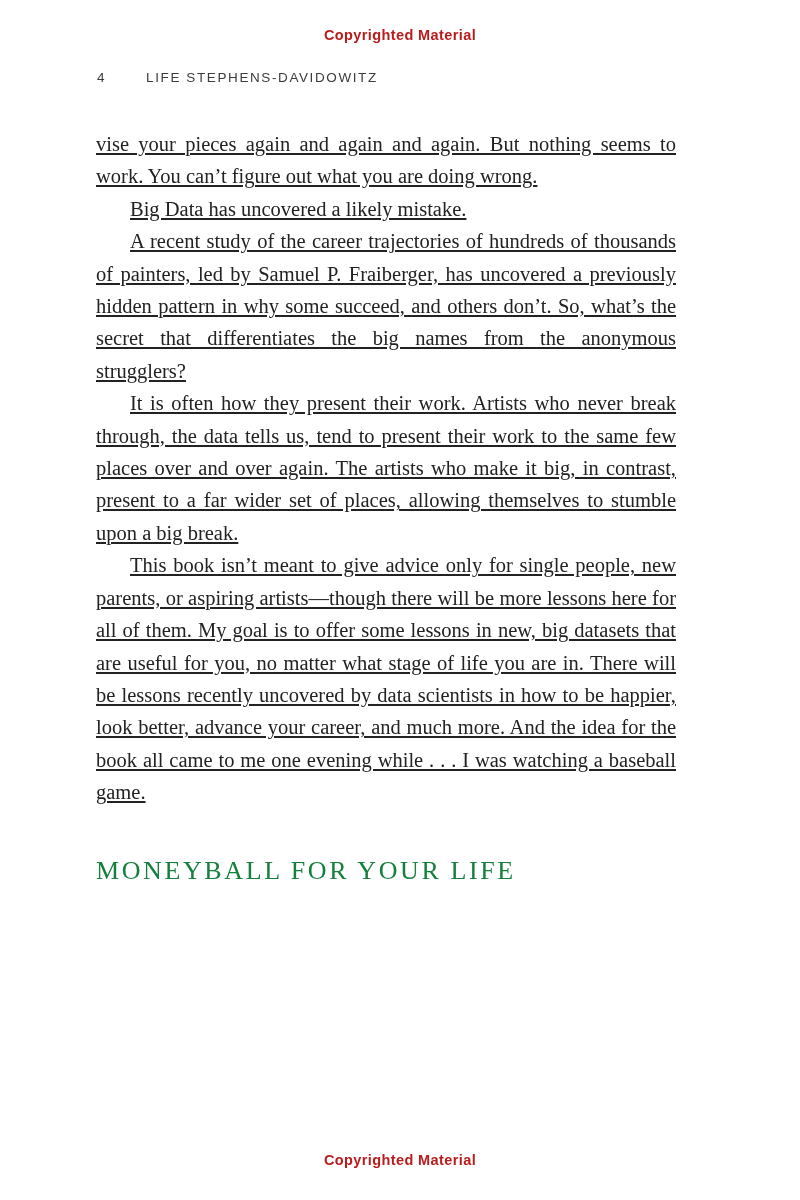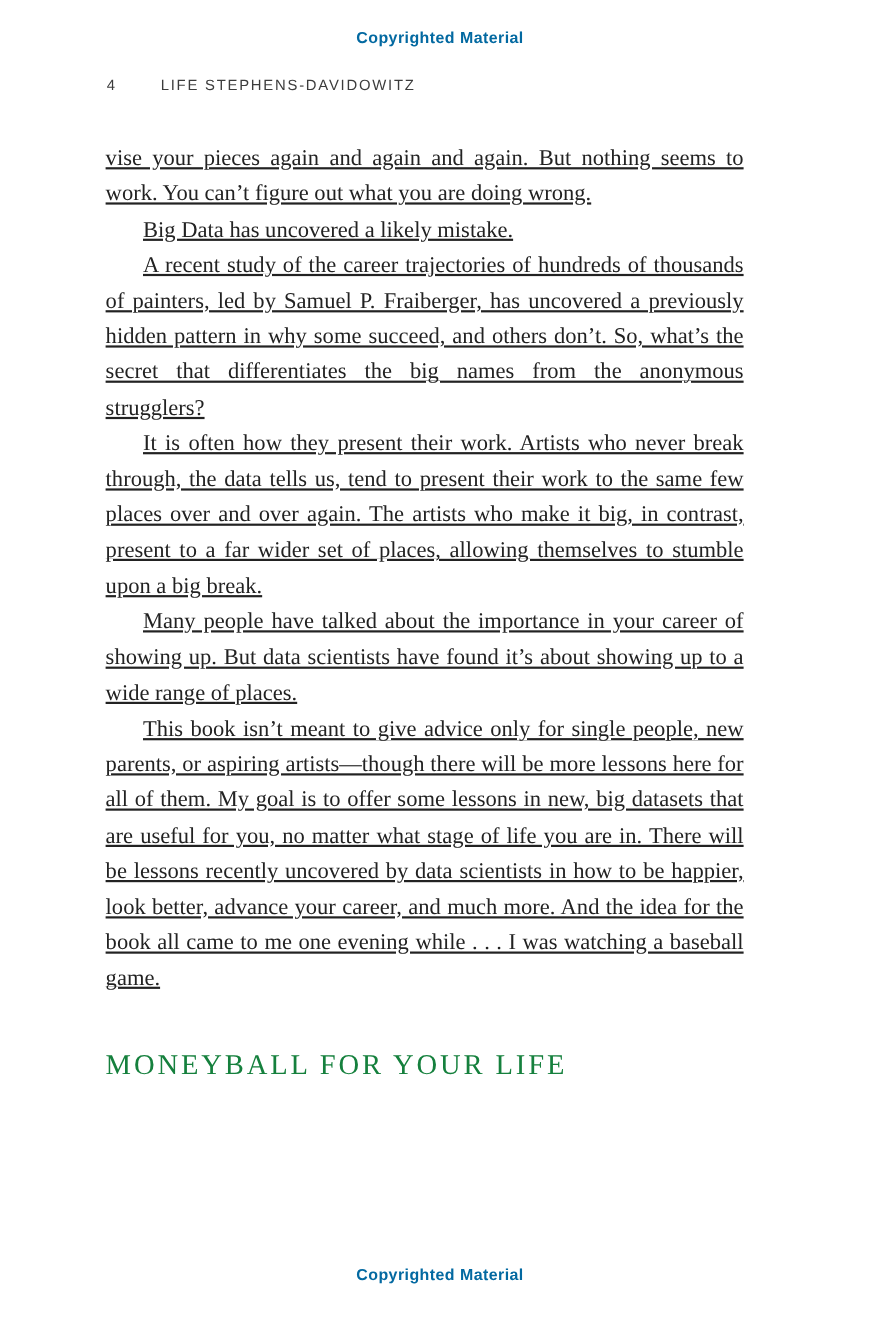--- a/index.html
+++ b/index.html
@@ -11,21 +11,21 @@
   }
 
   .copyright {
     position: absolute;
     width: 100%;
     text-align: center;
     font-family: "Liberation Sans", sans-serif;
     font-weight: bold;
     font-size: 14.5px;
     letter-spacing: 0.4px;
-    color: #0369a1;
+    color: #b91c1c;
   }
   .copyright.top { top: 27px; }
   .copyright.bottom { top: 1152px; }
 
   .page-header {
     position: absolute;
     top: 70px;
     left: 97px;
     display: flex;
     align-items: baseline;
@@ -71,20 +71,19 @@
 <div class="page-header">
   <span>4</span>
   <span>LIFE STEPHENS-DAVIDOWITZ</span>
 </div>
 
 <div class="content">
   <p>vise your pieces again and again and again. But nothing seems to work. You can’t figure out what you are doing wrong.</p>
   <p class="indent">Big Data has uncovered a likely mistake.</p>
   <p class="indent">A recent study of the career trajectories of hundreds of thousands of painters, led by Samuel P. Fraiberger, has uncovered a previously hidden pattern in why some succeed, and others don’t. So, what’s the secret that differentiates the big names from the anonymous strugglers?</p>
   <p class="indent">It is often how they present their work. Artists who never break through, the data tells us, tend to present their work to the same few places over and over again. The artists who make it big, in contrast, present to a far wider set of places, allowing themselves to stumble upon a big break.</p>
-  <p class="indent">Many people have talked about the importance in your career of showing up. But data scientists have found it’s about showing up to a wide range of places.</p>
   <p class="indent">This book isn’t meant to give advice only for single people, new parents, or aspiring artists—though there will be more lessons here for all of them. My goal is to offer some lessons in new, big datasets that are useful for you, no matter what stage of life you are in. There will be lessons recently uncovered by data scientists in how to be happier, look better, advance your career, and much more. And the idea for the book all came to me one evening while . . . I was watching a baseball game.</p>
 
   <h1 class="section-heading">MONEYBALL FOR YOUR LIFE</h1>
 
 </div>
 
 <div class="copyright bottom">Copyrighted Material</div>
 
 </body></html>

